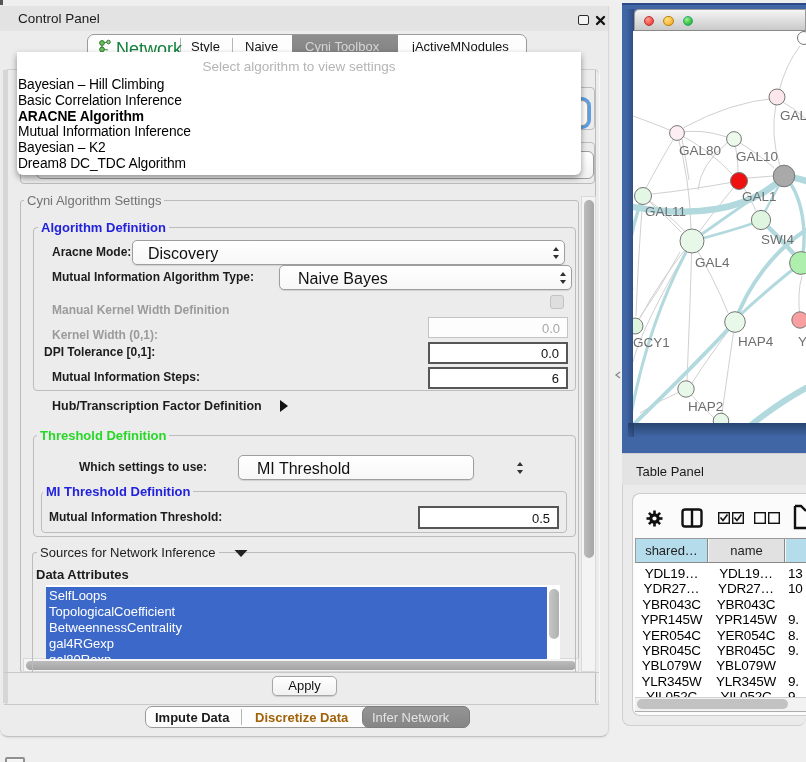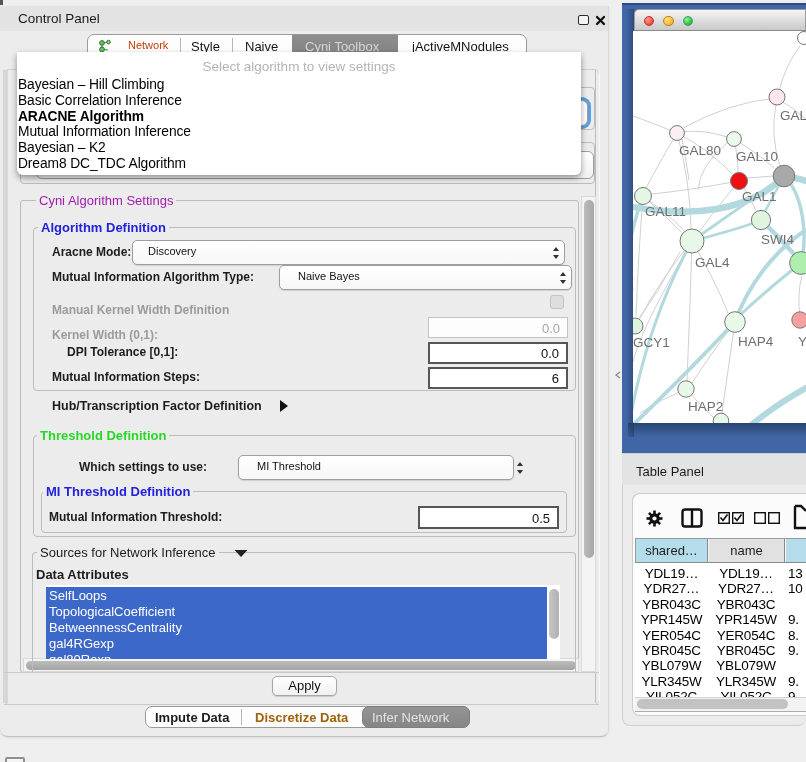--- a/index.html
+++ b/index.html
@@ -3,21 +3,21 @@
 <meta charset="utf-8">
 <style>
 * { margin:0; padding:0; box-sizing:border-box; }
 html,body { width:806px; height:762px; }
 body { font-family:"Liberation Sans",sans-serif; background:#efefef; position:relative; overflow:hidden; }
 .abs { position:absolute; }
 .lbl { font-size:12px; font-weight:bold; color:#1c1c1c; white-space:nowrap; }
 .dis { color:#9b9b9b;margin-top:8px; }
 .grp { position:absolute; border:1px solid #bcbcbc; border-radius:4px; }
 .gtit { position:absolute; font-size:13px; background:#ececec; padding:0 3px; white-space:nowrap; }
-.combo { position:absolute; background:linear-gradient(#ffffff,#f7f7f7); border:1px solid #9e9e9e; border-radius:5px; box-shadow:0 1px 1px rgba(0,0,0,0.12); font-size:11px; color:#111; }
+.combo { position:absolute; background:linear-gradient(#ffffff,#f7f7f7); border:1px solid #9e9e9e; border-radius:5px; box-shadow:0 1px 1px rgba(0,0,0,0.12); font-size:16px; color:#111; }
 .combo .ct { position:absolute; left:15px; top:4px; }
 .field { position:absolute; background:#fff; border:2px solid #565656; font-size:13px; color:#111; text-align:right; }
 .field .v { position:absolute; right:7px; top:2px; }
 .arrs { position:absolute; width:8px; height:12px; }
 .tri-u { position:absolute; left:0; top:0; width:0; height:0; border-left:3.5px solid transparent; border-right:3.5px solid transparent; border-bottom:4.5px solid #2e2e2e; }
 .tri-d { position:absolute; left:0; bottom:0; width:0; height:0; border-left:3.5px solid transparent; border-right:3.5px solid transparent; border-top:4.5px solid #2e2e2e; }
 </style>
 </head>
 <body>
 
@@ -35,21 +35,21 @@
 <div class="abs" style="left:3px;top:70px;width:5px;height:633px;background:#d6d6d6;"></div>
 <div class="abs" style="left:595px;top:70px;width:1px;height:633px;background:#bdbdbd;"></div>
 <div class="abs" style="left:599px;top:70px;width:1px;height:633px;background:#f8f8f8;"></div>
 
 <div class="grp" style="left:20px;top:87px;width:575px;height:43px;"></div>
 <div class="abs" style="left:28px;top:100px;width:560px;height:26px;background:#fff;border:1px solid #9e9e9e;border-radius:6px;box-shadow:0 0 0 3px #5c9fe0;"></div>
 <div class="grp" style="left:20px;top:142px;width:575px;height:42px;"></div>
 <div class="abs" style="left:36px;top:151px;width:558px;height:28px;background:linear-gradient(#fff,#f2f2f2);border:1px solid #9e9e9e;border-radius:6px;"></div>
 
 <div class="grp" style="left:20px;top:200px;width:559px;height:473px;border-radius:3px;"></div>
-<div class="gtit" style="left:36px;top:193px;color:#a21caf;text-align:right;">Cyni Algorithm Settings</div>
+<div class="gtit" style="left:24px;top:193px;color:#737373;text-align:right;">Cyni Algorithm Settings</div>
 
 <div class="abs" style="left:581px;top:196px;width:15px;height:476px;background:#f4f4f4;border:1px solid #d9d9d9;"></div>
 <div class="abs" style="left:583.5px;top:200px;width:10px;height:358px;background:linear-gradient(90deg,#bcbcbc,#a6a6a6);border-radius:5px;"></div>
 
 <div class="abs" style="left:23px;top:658px;width:556px;height:14px;background:#f4f4f4;border:1px solid #d9d9d9;"></div>
 <div class="abs" style="left:26px;top:660.5px;width:550px;height:9px;background:linear-gradient(#bcbcbc,#a4a4a4);border-radius:4.5px;"></div>
 
 <div class="grp" style="left:33px;top:227px;width:543px;height:164px;"></div>
 <div class="gtit" style="left:38px;top:220px;color:#2222dd;font-weight:bold;">Algorithm Definition</div>
 
@@ -72,40 +72,40 @@
   </div>
 
 <div class="lbl abs dis" style="left:52px;top:295px;">Manual Kernel Width Definition</div>
 <div class="abs" style="left:550px;top:295px;width:14px;height:14px;background:#dedede;border:1px solid #c2c2c2;border-radius:3px;"></div>
 
 <div class="lbl abs dis" style="left:52px;top:320px;">Kernel Width (0,1):</div>
 <div class="field" style="left:428px;top:317px;width:140px;height:21px;border:1px solid #c3c3c3;background:#fdfdfd;">
     <span class="v" style="color:#a8a8a8;top:3px;">0.0</span>
   </div>
 
-<div class="lbl abs" style="left:59px;top:345px;padding-left:8px;">DPI Tolerance [0,1]:</div>
+<div class="lbl abs" style="left:36px;top:345px;padding-left:8px;">DPI Tolerance [0,1]:</div>
 <div class="field" style="left:428px;top:342px;width:140px;height:22px;">
     <span class="v">0.0</span>
   </div>
 
 <div class="lbl abs" style="left:52px;top:370px;">Mutual Information Steps:</div>
 <div class="field" style="left:428px;top:367px;width:140px;height:22px;">
     <span class="v">6</span>
   </div>
 
 <div class="lbl abs" style="left:52px;top:399px;font-size:12.5px;">Hub/Transcription Factor Definition</div>
 <svg class="abs" style="left:276px;top:399px;" width="14" height="14" viewBox="0 0 14 14">
     <path d="M4 1 L12 7 L4 13 Z" fill="#111"></path>
   </svg>
 
 <div class="grp" style="left:33px;top:435px;width:543px;height:102px;"></div>
 <div class="gtit" style="left:37px;top:428px;color:#27d827;font-weight:bold;">Threshold Definition</div>
 
 <div class="lbl abs" style="left:79px;top:460px;">Which settings to use:</div>
-<div class="combo" style="left:238px;top:455px;width:276px;height:25px;">
+<div class="combo" style="left:238px;top:455px;width:236px;height:25px;">
     <span class="ct" style="left:18px;">MI Threshold</span>
   <span class="arrs" style="left:278px;top:6px;">
       <span class="tri-u"></span>
       <span class="tri-d"></span>
     </span>
   </div>
 
 <div class="grp" style="left:41px;top:491px;width:526px;height:42px;"></div>
 <div class="gtit" style="left:43px;top:484px;color:#2222dd;font-weight:bold;">MI Threshold Definition</div>
 <div class="lbl abs" style="left:49px;top:510px;">Mutual Information Threshold:</div>
@@ -137,21 +137,21 @@
 
 <div class="abs" style="left:87px;top:34px;width:440px;height:24px;background:#fdfdfd;border:1px solid #9a9a9a;border-radius:7px;"></div>
 <div class="abs" style="left:180px;top:38px;width:1px;height:16px;background:#b5b5b5;"></div>
 <div class="abs" style="left:232px;top:38px;width:1px;height:16px;background:#b5b5b5;"></div>
 <svg class="abs" style="left:98px;top:39px;" width="14" height="14" viewBox="0 0 14 14">
  <path d="M4 4 L10 3 M4 10 L10 11 M4 4 L4 10" stroke="#3a9a3a" stroke-width="1.2" fill="none"></path>
  <circle cx="4" cy="4" r="2.4" fill="#6abf5e" stroke="#2f7a2f"></circle>
     <circle cx="4" cy="10.5" r="2.4" fill="#6abf5e" stroke="#2f7a2f"></circle>
     <circle cx="10.5" cy="3" r="1.8" fill="#9ad08f" stroke="#2f7a2f"></circle>
 </svg>
-<div class="abs" style="left:128px;top:39px;font-size:11px;color:#c2410c;">Network</div>
+<div class="abs" style="left:116px;top:39px;font-size:18px;color:#15803d;">Network</div>
 <div class="abs" style="left:191px;top:39px;font-size:13px;color:#141414;">Style</div>
 <div class="abs" style="left:245px;top:39px;font-size:13px;color:#141414;">Naive</div>
 <div class="abs" style="left:292px;top:35px;width:106px;height:22px;background:linear-gradient(#8e8e8e,#828282);"></div>
 <div class="abs" style="left:305px;top:39px;font-size:13px;color:#d6d6d6;">Cyni Toolbox</div>
 <div class="abs" style="left:412px;top:39px;font-size:13px;color:#141414;">jActiveMNodules</div>
 
 <div class="abs" style="left:17px;top:52px;width:564px;height:123px;background:#fff;border-radius:0 0 6px 6px;box-shadow:0 3px 6px rgba(0,0,0,0.4);"></div>
 <div class="abs" style="left:17px;top:59px;width:564px;text-align:center;font-size:13.5px;color:#b4b4b4;">Select algorithm to view settings</div>
 <div class="abs" style="left:18px;top:77px;font-size:13.8px;color:#000;line-height:15.8px;letter-spacing:-0.1px;">Bayesian – Hill Climbing<br>Basic Correlation Inference<br><b>ARACNE Algorithm</b><br>Mutual Information Inference<br>Bayesian – K2<br>Dream8 DC_TDC Algorithm</div>
 

